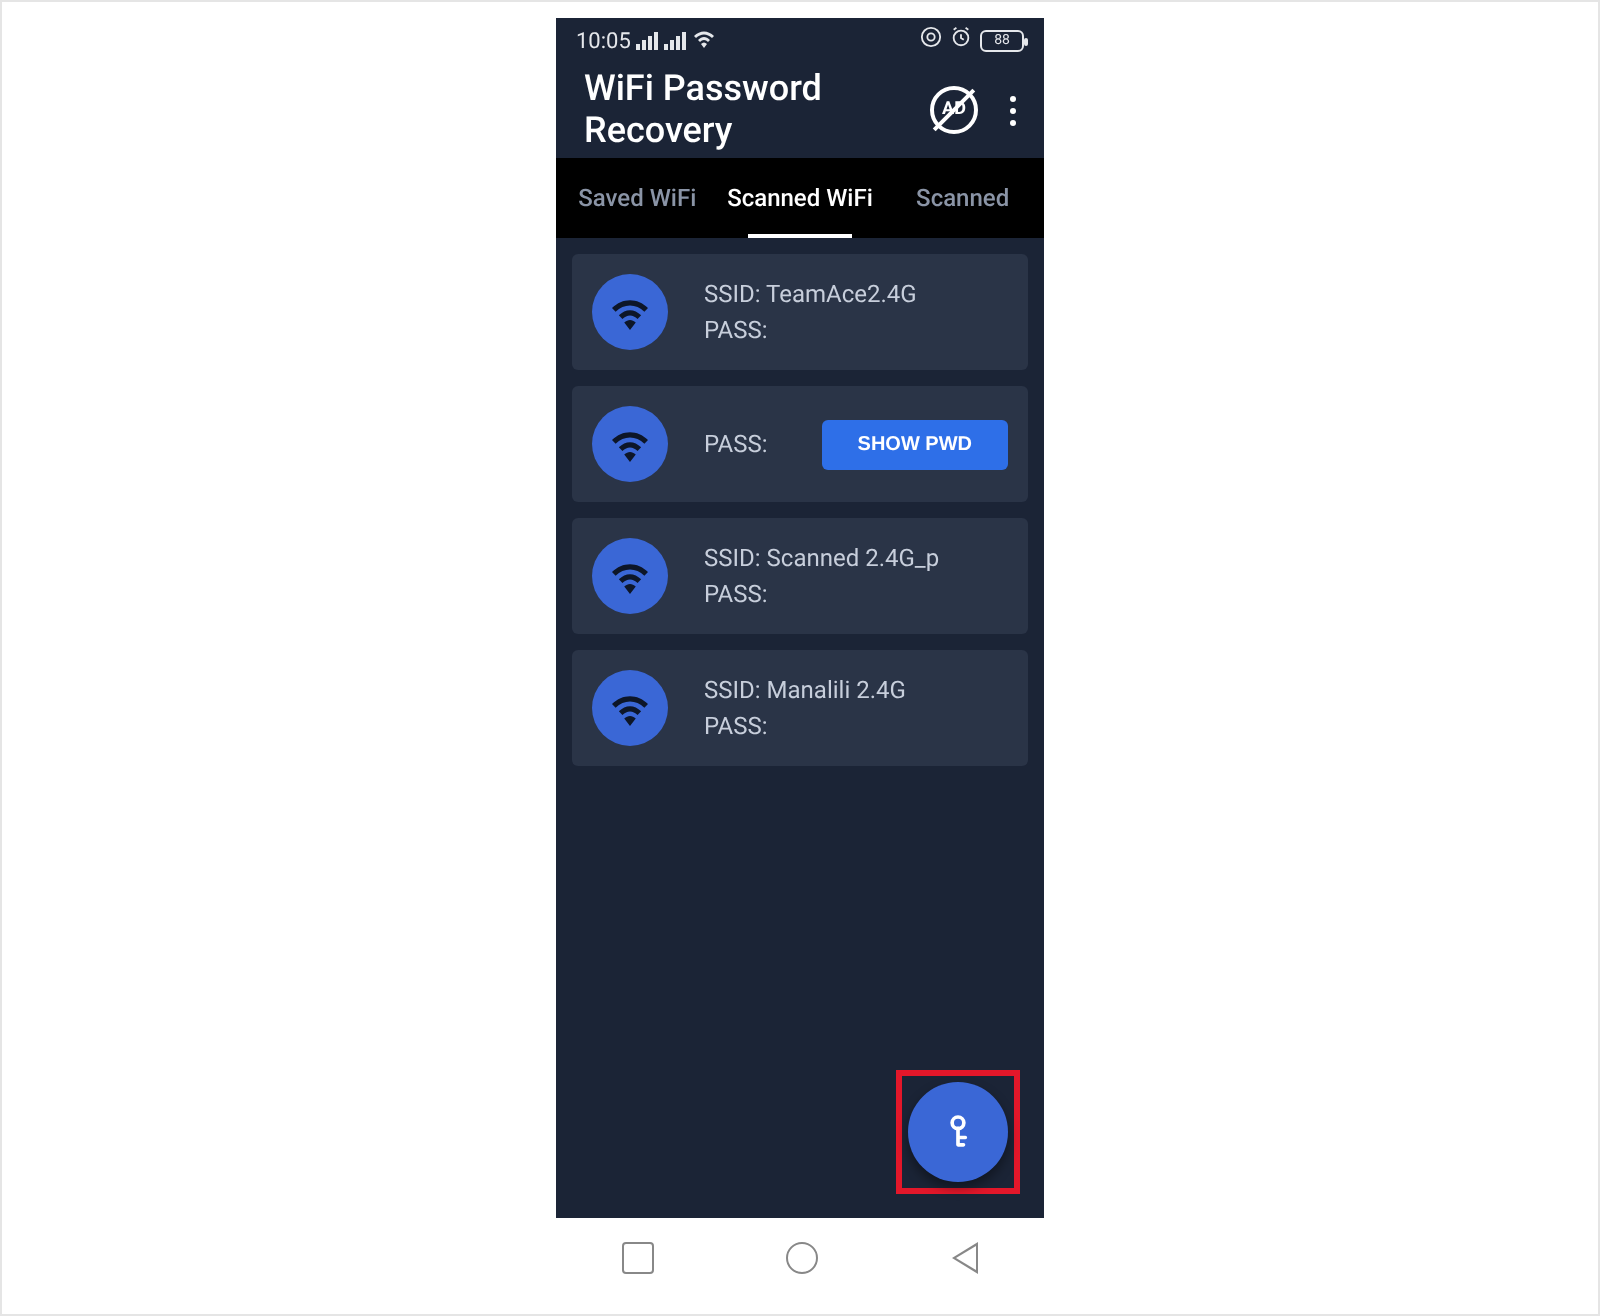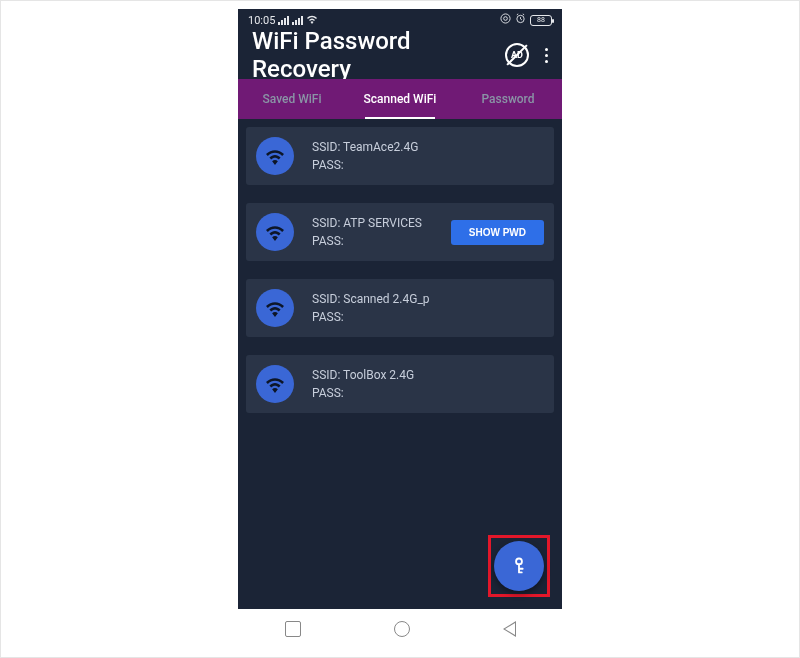--- a/index.html
+++ b/index.html
@@ -8,21 +8,21 @@
     height: 658px;
     background: #ffffff;
     font-family: -apple-system, BlinkMacSystemFont, "Segoe UI", Roboto, sans-serif;
     display: flex;
     align-items: center;
     justify-content: center;
     position: relative;
     border: 1px solid #e5e5e5;
   }
   .phone {
-    width: 324px;
+    width: 244px;
     height: 640px;
     background: #1b2436;
     display: flex;
     flex-direction: column;
     position: relative;
     overflow: hidden;
   }
   .status-bar {
     height: 22px;
     background: #1b2436;
@@ -47,41 +47,41 @@
   .battery::after { content:""; position:absolute; right:-3px; top:3px; width:2px; height:4px; background:#e5e7eb; border-radius:1px;}
   .header {
     height: 48px;
     background: #1b2436;
     display: flex;
     align-items: center;
     padding: 0 12px 0 14px;
   }
   .header-title {
     color: #ffffff;
-    font-size: 24px;
+    font-size: 18px;
     font-weight: 500;
     flex: 1;
   }
   .ad-icon {
     width: 24px; height: 24px; border: 2px solid #ffffff; border-radius: 50%;
     display: flex; align-items: center; justify-content: center;
     font-size: 9px; font-weight: 700; color: #fff; position: relative; margin-right: 14px;
   }
   .ad-icon::after {
     content:""; position:absolute; width: 28px; height:2px; background:#fff;
     transform: rotate(-45deg);
   }
   .overflow {
     display:flex; flex-direction: column; gap:3px; padding:4px 2px;
   }
   .overflow span { width:3px; height:3px; background:#fff; border-radius:50%; }
   .tabs {
     display: flex;
     height: 40px;
-    background: #701a75;
+    background: #000000;
   }
   .tab {
     flex: 1;
     display: flex;
     align-items: center;
     justify-content: center;
     color: #8a94a6;
     font-size: 12px;
     font-weight: 500;
     position: relative;
@@ -92,21 +92,21 @@
     content: "";
     position: absolute;
     bottom: 0; left: 18%; right: 18%;
     height: 2px; background: #ffffff;
   }
   .list {
     flex: 1;
     padding: 8px 8px;
     display: flex;
     flex-direction: column;
-    gap: 18px;
+    gap: 8px;
   }
   .card {
     background: #2a3447;
     border-radius: 3px;
     display: flex;
     align-items: center;
     padding: 10px 10px;
     min-height: 56px;
   }
   .wifi-circle {
@@ -237,21 +237,21 @@
   </div>
 
   <div class="tabs">
     <div class="tab">
         <span>Saved WiFi</span>
       </div>
     <div class="tab active">
         <span>Scanned WiFi</span>
       </div>
     <div class="tab">
-        <span>Password</span>
+        <span>Scanned</span>
       </div>
   </div>
 
   <div class="list" id="network-list">
       <div class="card">
         <div class="wifi-circle">
           <svg width="22" height="18" viewBox="0 0 24 20">
             <path fill="#0d1628" d="M12 20l-3.2-4.2c1-.9 2.1-1.4 3.2-1.4s2.2.5 3.2 1.4L12 20zm-6.2-8.2c1.9-1.8 4-2.8 6.2-2.8s4.3 1 6.2 2.8l-2 2.1c-1.3-1.2-2.7-1.9-4.2-1.9s-2.9.7-4.2 1.9l-2-2.1zM2 7.8C4.9 5 8.4 3.5 12 3.5S19.1 5 22 7.8l-2 2.1C17.6 7.6 14.9 6.4 12 6.4S6.4 7.6 4 9.9L2 7.8z"></path>
           </svg>
         </div>
@@ -260,21 +260,20 @@
           <div class="info-row"><span>PASS:</span><span></span></div>
         </div>
       </div>
       <div class="card">
         <div class="wifi-circle">
           <svg width="22" height="18" viewBox="0 0 24 20">
             <path fill="#0d1628" d="M12 20l-3.2-4.2c1-.9 2.1-1.4 3.2-1.4s2.2.5 3.2 1.4L12 20zm-6.2-8.2c1.9-1.8 4-2.8 6.2-2.8s4.3 1 6.2 2.8l-2 2.1c-1.3-1.2-2.7-1.9-4.2-1.9s-2.9.7-4.2 1.9l-2-2.1zM2 7.8C4.9 5 8.4 3.5 12 3.5S19.1 5 22 7.8l-2 2.1C17.6 7.6 14.9 6.4 12 6.4S6.4 7.6 4 9.9L2 7.8z"></path>
           </svg>
         </div>
         <div class="info">
-          <div class="info-row"><span>SSID:  </span><span>ATP SERVICES</span></div>
           <div class="info-row"><span>PASS:</span><span></span></div>
         </div>
         <button class="show-btn">SHOW PWD</button>
       </div>
       <div class="card">
         <div class="wifi-circle">
           <svg width="22" height="18" viewBox="0 0 24 20">
             <path fill="#0d1628" d="M12 20l-3.2-4.2c1-.9 2.1-1.4 3.2-1.4s2.2.5 3.2 1.4L12 20zm-6.2-8.2c1.9-1.8 4-2.8 6.2-2.8s4.3 1 6.2 2.8l-2 2.1c-1.3-1.2-2.7-1.9-4.2-1.9s-2.9.7-4.2 1.9l-2-2.1zM2 7.8C4.9 5 8.4 3.5 12 3.5S19.1 5 22 7.8l-2 2.1C17.6 7.6 14.9 6.4 12 6.4S6.4 7.6 4 9.9L2 7.8z"></path>
           </svg>
         </div>
@@ -283,21 +282,21 @@
           <div class="info-row"><span>PASS:</span><span></span></div>
         </div>
       </div>
       <div class="card">
         <div class="wifi-circle">
           <svg width="22" height="18" viewBox="0 0 24 20">
             <path fill="#0d1628" d="M12 20l-3.2-4.2c1-.9 2.1-1.4 3.2-1.4s2.2.5 3.2 1.4L12 20zm-6.2-8.2c1.9-1.8 4-2.8 6.2-2.8s4.3 1 6.2 2.8l-2 2.1c-1.3-1.2-2.7-1.9-4.2-1.9s-2.9.7-4.2 1.9l-2-2.1zM2 7.8C4.9 5 8.4 3.5 12 3.5S19.1 5 22 7.8l-2 2.1C17.6 7.6 14.9 6.4 12 6.4S6.4 7.6 4 9.9L2 7.8z"></path>
           </svg>
         </div>
         <div class="info">
-          <div class="info-row"><span>SSID:  </span><span>ToolBox 2.4G</span></div>
+          <div class="info-row"><span>SSID:  </span><span>Manalili 2.4G</span></div>
           <div class="info-row"><span>PASS:</span><span></span></div>
         </div>
       </div>
     </div>
 
   <div class="fab-wrapper">
     <div class="fab">
       <svg width="22" height="22" viewBox="0 0 24 24">
         <circle cx="12" cy="7" r="3.2" fill="none" stroke="#fff" stroke-width="2"></circle>
         <path d="M12 10v9 M12 15h4 M12 19h3" stroke="#fff" stroke-width="2" fill="none" stroke-linecap="round"></path>

